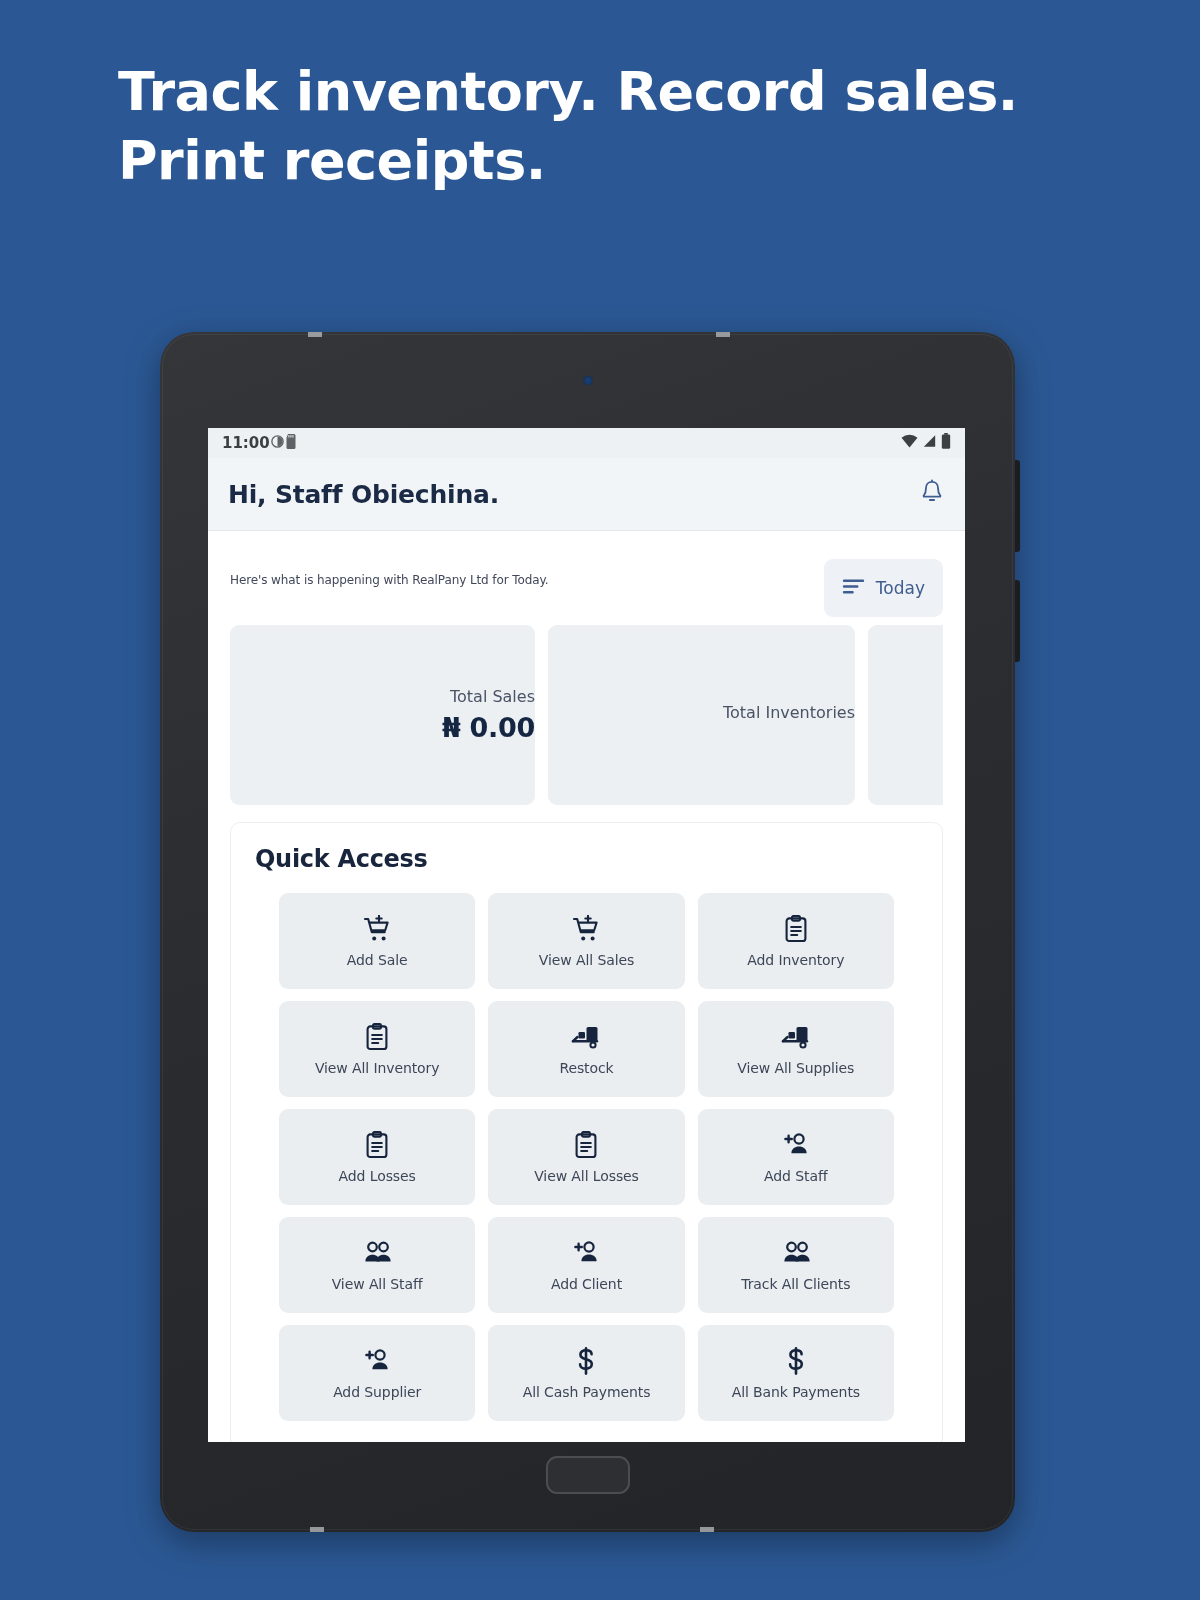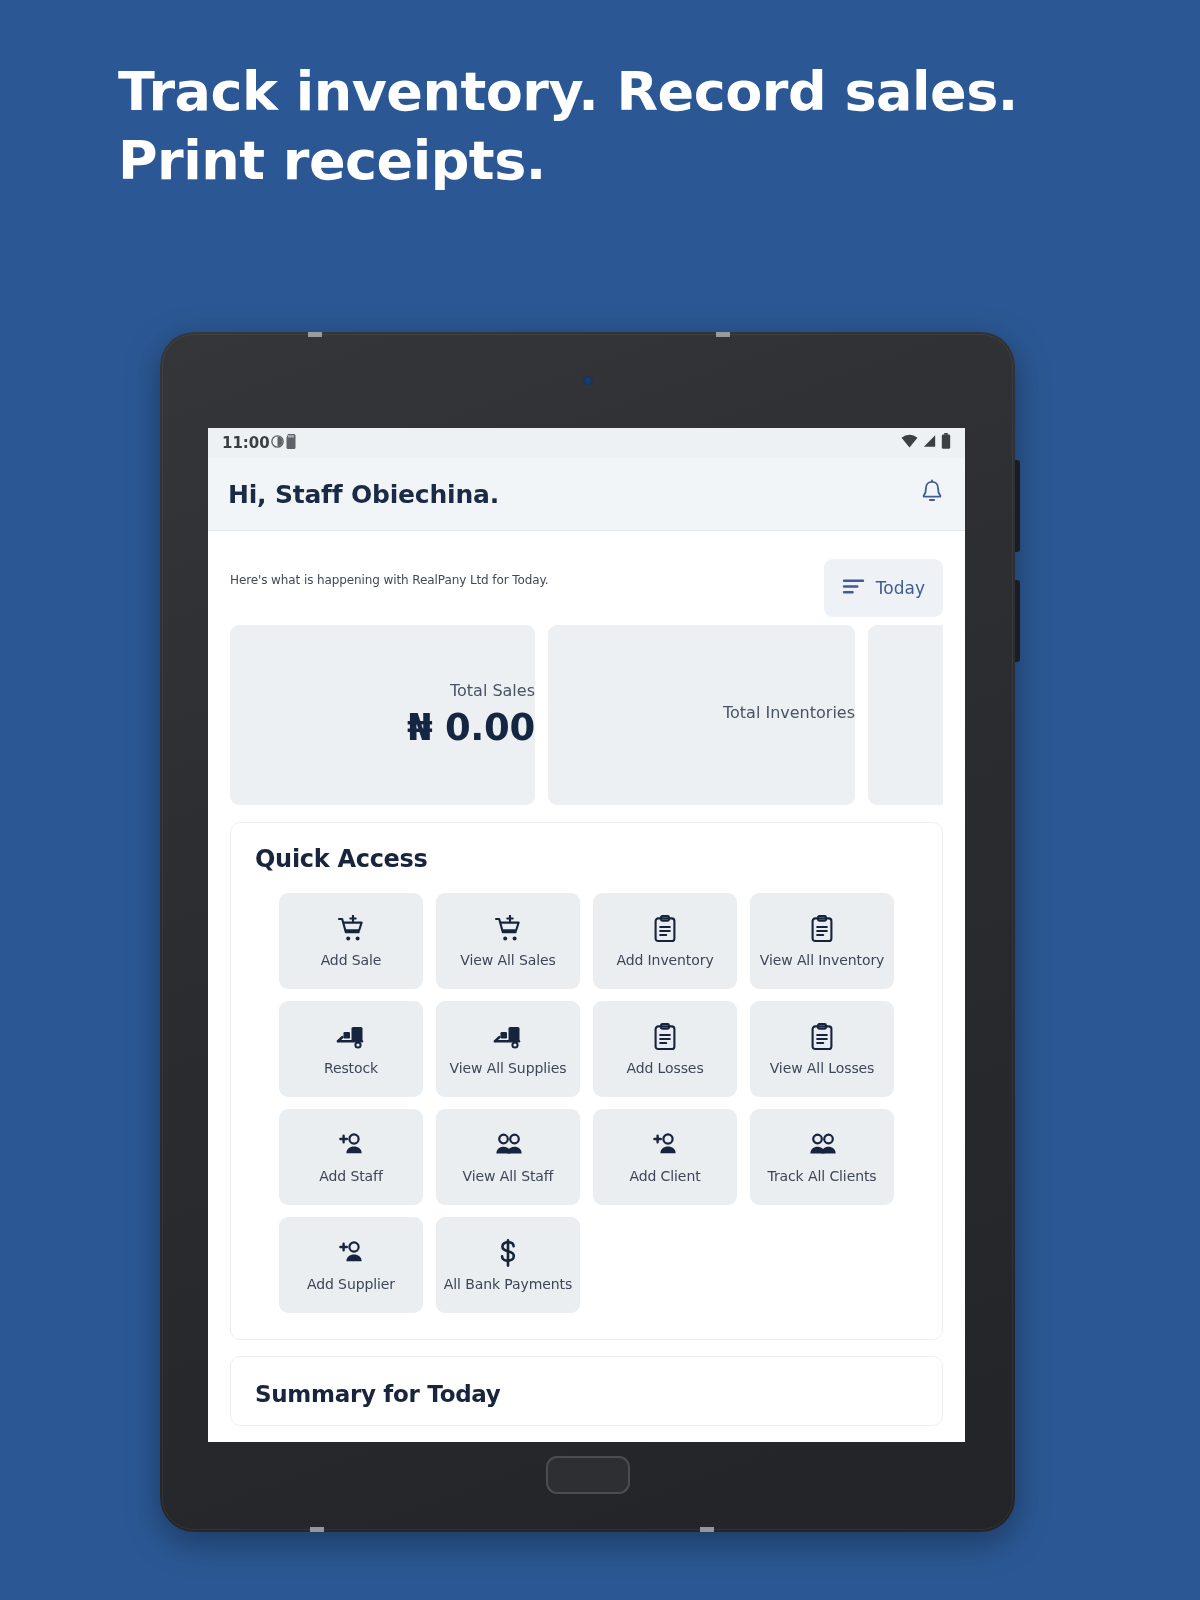--- a/index.html
+++ b/index.html
@@ -191,21 +191,21 @@
   }
   .stat-card.c1 { width: 305px; }
   .stat-card.c2 { width: 307px; }
   .stat-card.c3 { width: 130px; }
   .stat-label {
     font-size: 16px;
     color: #4a5365;
     margin-bottom: 6px;
   }
   .stat-value {
-    font-size: 37px;
+    font-size: 27px;
     font-weight: 700;
     color: #152642;
     letter-spacing: -0.3px;
     white-space: nowrap;
   }
 
   
   .qa-panel {
     margin-top: 17px;
     background: #ffffff;
@@ -215,21 +215,21 @@
   }
   .qa-title {
     font-size: 24px;
     font-weight: 700;
     color: #18253c;
     letter-spacing: -0.3px;
     margin-bottom: 20px;
   }
   .qa-grid {
     display: grid;
-    grid-template-columns: repeat(4, 1fr);
+    grid-template-columns: repeat(3, 1fr);
     gap: 12px 13px;
     padding: 0 24px;
   }
   .qa-tile {
     background: #ebeef1;
     border-radius: 9px;
     height: 96px;
     display: flex;
     flex-direction: column;
     align-items: center;
@@ -509,28 +509,37 @@
               <svg width="30" height="26" viewBox="0 0 30 26">
                 <circle cx="18" cy="7" r="4.6" fill="none" stroke="#16243d" stroke-width="2.2"></circle>
                 <path d="M10.4 21.2 c0-4.2 3.4-6.6 7.6-6.6 s7.6 2.4 7.6 6.6 z" fill="#16243d"></path>
                 <path d="M4.4 7 h6.4 M7.6 3.8 V10.2" stroke="#16243d" stroke-width="2.4" stroke-linecap="round"></path>
               </svg>
             </span>
             <span class="qa-label">Add Supplier</span>
           </div>
 
 
-
           <div class="qa-tile">
             <span class="qa-icon">
               <svg width="20" height="28" viewBox="0 0 20 28">
                 <path d="M10 1.4 V26.6" stroke="#16243d" stroke-width="2.6" stroke-linecap="round"></path>
                 <path d="M15.6 7.2 c0-2.6-2.5-3.9-5.6-3.9 -3.1 0-5.6 1.5-5.6 4.3 0 2.8 2.5 3.9 5.6 4.6 3.1 0.7 5.8 1.8 5.8 4.8 0 3-2.7 4.6-5.8 4.6 -3.1 0-5.9-1.4-5.9-4.2" fill="none" stroke="#16243d" stroke-width="2.6" stroke-linecap="round"></path>
               </svg>
             </span>
+            <span class="qa-label">All Cash Payments</span>
+          </div>
+
+          <div class="qa-tile">
+            <span class="qa-icon">
+              <svg width="20" height="28" viewBox="0 0 20 28">
+                <path d="M10 1.4 V26.6" stroke="#16243d" stroke-width="2.6" stroke-linecap="round"></path>
+                <path d="M15.6 7.2 c0-2.6-2.5-3.9-5.6-3.9 -3.1 0-5.6 1.5-5.6 4.3 0 2.8 2.5 3.9 5.6 4.6 3.1 0.7 5.8 1.8 5.8 4.8 0 3-2.7 4.6-5.8 4.6 -3.1 0-5.9-1.4-5.9-4.2" fill="none" stroke="#16243d" stroke-width="2.6" stroke-linecap="round"></path>
+              </svg>
+            </span>
             <span class="qa-label">All Bank Payments</span>
           </div>
 
         </div>
       </div>
 
       <div class="bottom-panel">
         <div class="bottom-title">Summary for Today</div>
       </div>
 

